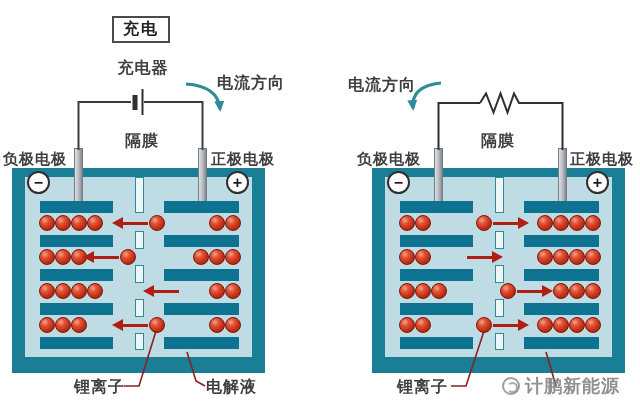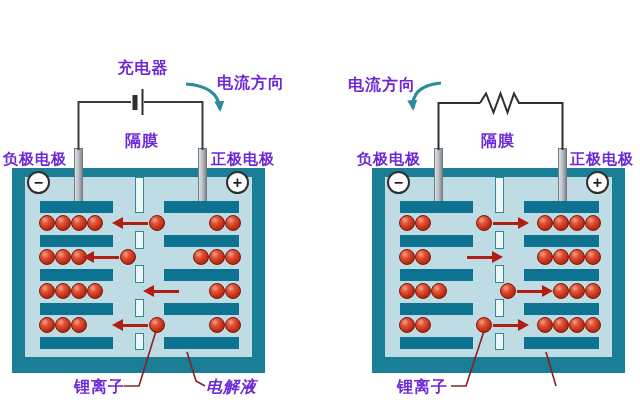--- a/index.html
+++ b/index.html
@@ -34,41 +34,41 @@
                 border-right:11px solid #b01e14;}
   .aright::before{left:0;right:8px;}
   .aright::after{content:'';position:absolute;right:0;top:0;width:0;height:0;
                  border-top:6px solid transparent;border-bottom:6px solid transparent;
                  border-left:11px solid #b01e14;}
 
   
   .lines{position:absolute;left:0;top:0;width:640px;height:414px;pointer-events:none;z-index:6;}
 
   
-  .lbl{position:absolute;font-weight:700;color:#6d28d9;white-space:nowrap;z-index:7;letter-spacing:1px;}
+  .lbl{position:absolute;font-weight:700;color:#404040;white-space:nowrap;z-index:7;letter-spacing:1px;}
   .f16{font-size:16px}
   .f15{font-size:15px}
   .ctr{text-align:center}
   .titlebox{position:absolute;top:16px;width:58px;height:27px;background:#fff;border:2px solid #4a4a4a;
             box-sizing:border-box;display:flex;align-items:center;justify-content:center;
             font-size:16px;font-weight:700;color:#222;letter-spacing:2px;z-index:7;}
   .tb0{left:112px}
   .tb1{left:471px}
   .dev0{left:103px;top:58px;width:80px;}
   .dev1{left:470px;top:58px;width:60px;}
   .cur0{left:217px;top:73px;}
   .cur1{left:348px;top:75px;}
   .sep0{left:112px;top:131px;width:60px;}
   .sep1{left:468px;top:131px;width:60px;}
   .negl0{left:3px;top:150px;}
   .posl0{left:211px;top:150px;}
   .negl1{left:357px;top:150px;}
   .posl1{left:570px;top:150px;}
   .li0{left:74px;top:377px;}
-  .el0{left:206px;top:377px;font-style:italic;}
+  .el0{left:206px;top:377px;}
   .li1{left:397px;top:377px;}
 
   
   .wm{position:absolute;left:502px;top:374px;display:flex;align-items:center;gap:5px;z-index:8;
       color:rgba(125,125,125,0.85);font-weight:700;font-size:18px;letter-spacing:1px;}
   .wm-logo{width:18px;height:18px;border-radius:50%;border:2.5px solid rgba(135,135,135,0.8);
            box-sizing:border-box;position:relative;}
   .wm-logo::after{content:'';position:absolute;left:3px;top:3px;width:7px;height:7px;border-radius:50%;
                   border:2px solid rgba(135,135,135,0.7);border-left-color:transparent;}
 </style>
@@ -92,20 +92,23 @@
 
     <path d="M438.5,150 V103 H480 M480,103 L486,93.5 L493.5,112.5 L500.5,93.5 L507.5,112.5 L514,93.5 L519,103 H562.5 V150" fill="none" stroke="#2f2f2f" stroke-width="2"></path>
     <path d="M441,83 Q411,86 413,108" fill="none" stroke="#2e8c99" stroke-width="3.2" marker-end="url(#tealhead)"></path>
 
     <path d="M124,386 H139 L156,331" fill="none" stroke="#8b2020" stroke-width="1.6"></path>
     <path d="M205,386 L196,381 L187,352" fill="none" stroke="#8b2020" stroke-width="1.6"></path>
     <path d="M451,386 H466 L484,331" fill="none" stroke="#8b2020" stroke-width="1.6"></path>
     <path d="M546,352 L556,386" fill="none" stroke="#8b2020" stroke-width="1.6"></path>
   </svg>
 
+  <div class="titlebox tb0">
+    <span>充电</span>
+  </div>
 
   <div class="lbl f16 ctr dev0">充电器</div>
   <div class="lbl f16 cur0">电流方向</div>
   <div class="lbl f16 ctr sep0">隔膜</div>
   <div class="lbl f15 negl0">负极电极</div>
   <div class="lbl f15 posl0">正极电极</div>
   <div class="lbl f16 li0">锂离子</div>
   <div class="lbl f16 el0">电解液</div>
 
   <div class="lbl f16 cur1">电流方向</div>
@@ -222,14 +225,18 @@
       <div class="ion" style="left: 27px; top: 149px;"></div>
       <div class="ion" style="left: 43px; top: 149px;"></div>
       <div class="ion" style="left: 213px; top: 149px;"></div>
       <div class="ion" style="left: 197px; top: 149px;"></div>
       <div class="ion" style="left: 181px; top: 149px;"></div>
       <div class="ion" style="left: 165px; top: 149px;"></div>
       <div class="ion" style="left: 104px; top: 149px;"></div>
       <div class="ion-arrow aright" style="left: 121px; top: 151px; width: 36px;"></div>
     </div>
 
+  <div class="wm">
+    <span class="wm-logo"></span>
+    <span>计鹏新能源</span>
+  </div>
 
 </div>
 
 </body></html>

